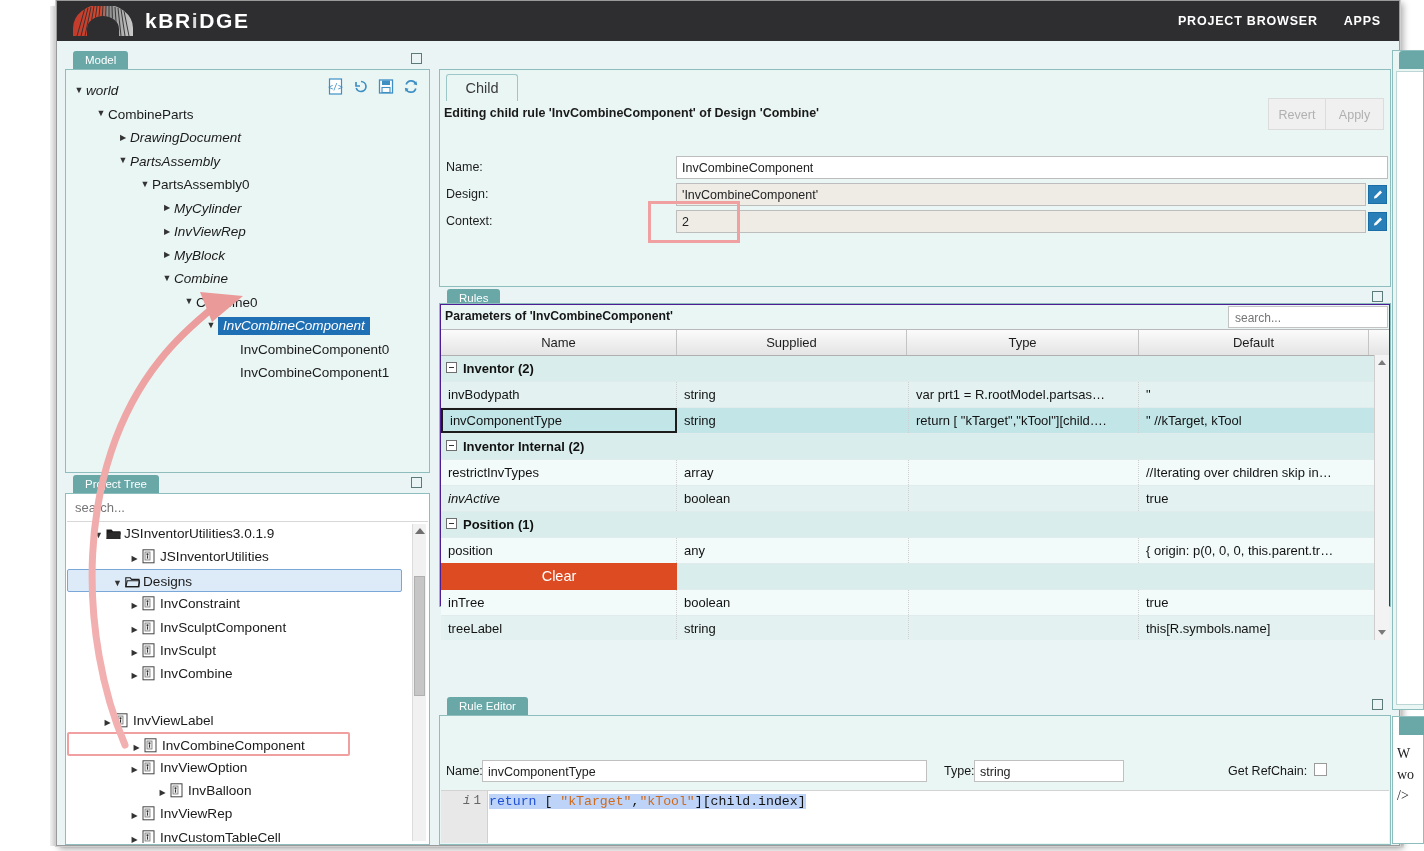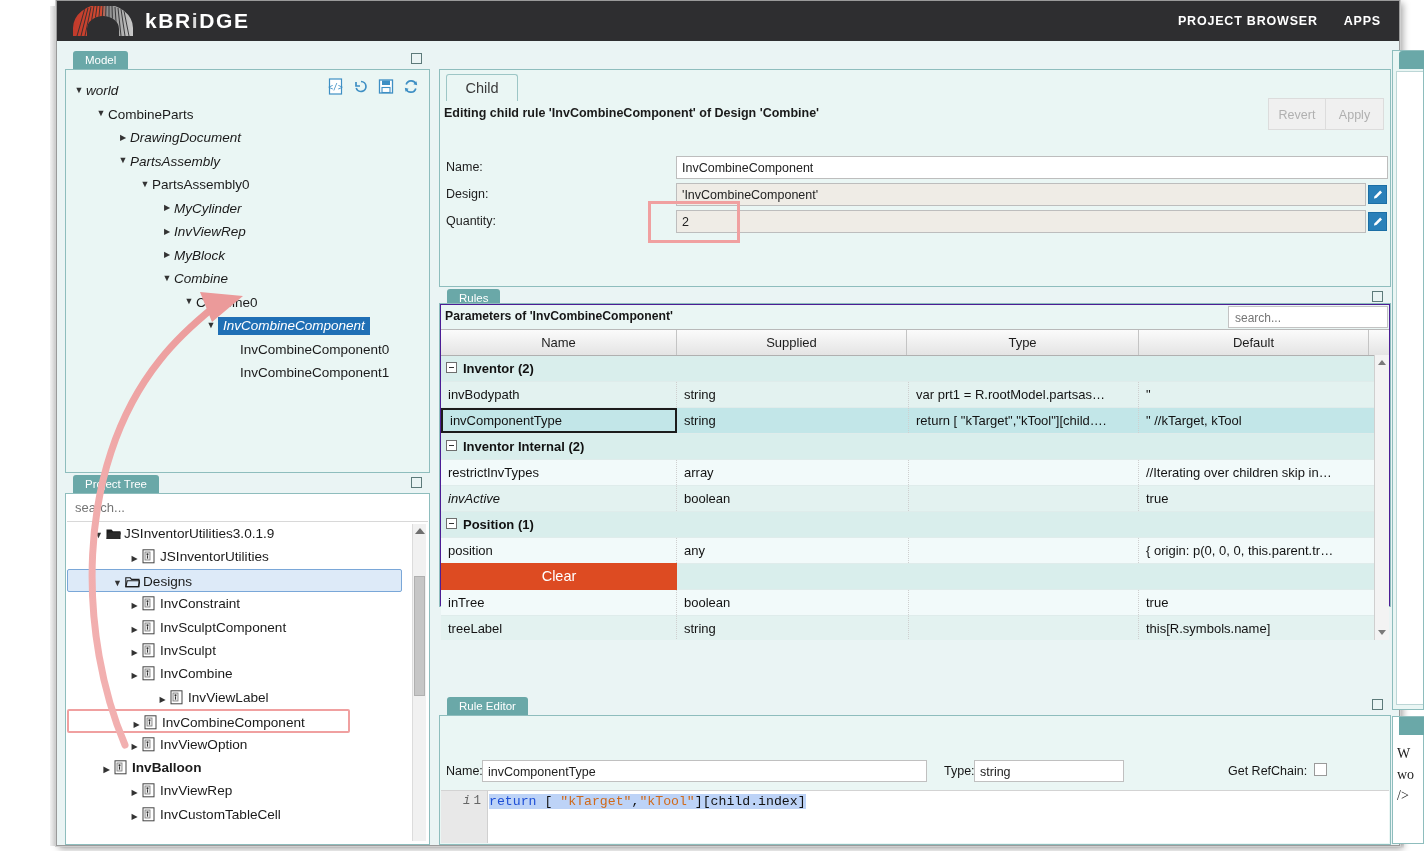--- a/index.html
+++ b/index.html
@@ -330,39 +330,39 @@
                     <rect x="3" y="3" width="5" height="8" fill="#e8e8e8" stroke="#777" stroke-width="0.8"></rect>
                     <circle cx="5.5" cy="5.2" r="1" fill="#333"></circle>
                     <rect x="5" y="6.4" width="1" height="3.2" fill="#333"></rect>
                   </svg></span><span>InvSculpt</span></div>
               <div class="pt-row" style="padding-left: 60px;"><span class="arrow right"></span><span class="dicon"><svg width="14" height="15" viewBox="0 0 14 15">
                     <rect x="1" y="0.8" width="11" height="13" fill="#ffffff" stroke="#444" stroke-width="1"></rect>
                     <rect x="3" y="3" width="5" height="8" fill="#e8e8e8" stroke="#777" stroke-width="0.8"></rect>
                     <circle cx="5.5" cy="5.2" r="1" fill="#333"></circle>
                     <rect x="5" y="6.4" width="1" height="3.2" fill="#333"></rect>
                   </svg></span><span>InvCombine</span></div>
-              <div class="pt-row" style="padding-left: 88px;"><span class="arrow right"></span><span class="dicon"><svg width="14" height="15" viewBox="0 0 14 15">
+              <div class="pt-row" style="padding-left: 33px; margin-top: 23px;"><span class="arrow right"></span><span class="dicon"><svg width="14" height="15" viewBox="0 0 14 15">
                     <rect x="1" y="0.8" width="11" height="13" fill="#ffffff" stroke="#444" stroke-width="1"></rect>
                     <rect x="3" y="3" width="5" height="8" fill="#e8e8e8" stroke="#777" stroke-width="0.8"></rect>
                     <circle cx="5.5" cy="5.2" r="1" fill="#333"></circle>
                     <rect x="5" y="6.4" width="1" height="3.2" fill="#333"></rect>
                   </svg></span><span>InvViewLabel</span></div>
               <div class="pt-row" style="padding-left: 60px; border: 2px solid rgb(240, 160, 160); box-sizing: border-box; margin-right: 78px; border-radius: 2px;"><span class="arrow right"></span><span class="dicon"><svg width="14" height="15" viewBox="0 0 14 15">
                     <rect x="1" y="0.8" width="11" height="13" fill="#ffffff" stroke="#444" stroke-width="1"></rect>
                     <rect x="3" y="3" width="5" height="8" fill="#e8e8e8" stroke="#777" stroke-width="0.8"></rect>
                     <circle cx="5.5" cy="5.2" r="1" fill="#333"></circle>
                     <rect x="5" y="6.4" width="1" height="3.2" fill="#333"></rect>
                   </svg></span><span>InvCombineComponent</span></div>
               <div class="pt-row" style="padding-left: 60px;"><span class="arrow right"></span><span class="dicon"><svg width="14" height="15" viewBox="0 0 14 15">
                     <rect x="1" y="0.8" width="11" height="13" fill="#ffffff" stroke="#444" stroke-width="1"></rect>
                     <rect x="3" y="3" width="5" height="8" fill="#e8e8e8" stroke="#777" stroke-width="0.8"></rect>
                     <circle cx="5.5" cy="5.2" r="1" fill="#333"></circle>
                     <rect x="5" y="6.4" width="1" height="3.2" fill="#333"></rect>
                   </svg></span><span>InvViewOption</span></div>
-              <div class="pt-row" style="padding-left: 32px; font-weight: bold;"><span class="arrow right"></span><span class="dicon"><svg width="14" height="15" viewBox="0 0 14 15">
+              <div class="pt-row" style="padding-left: 88px;"><span class="arrow right"></span><span class="dicon"><svg width="14" height="15" viewBox="0 0 14 15">
                     <rect x="1" y="0.8" width="11" height="13" fill="#ffffff" stroke="#444" stroke-width="1"></rect>
                     <rect x="3" y="3" width="5" height="8" fill="#e8e8e8" stroke="#777" stroke-width="0.8"></rect>
                     <circle cx="5.5" cy="5.2" r="1" fill="#333"></circle>
                     <rect x="5" y="6.4" width="1" height="3.2" fill="#333"></rect>
                   </svg></span><span>InvBalloon</span></div>
               <div class="pt-row" style="padding-left: 60px;"><span class="arrow right"></span><span class="dicon"><svg width="14" height="15" viewBox="0 0 14 15">
                     <rect x="1" y="0.8" width="11" height="13" fill="#ffffff" stroke="#444" stroke-width="1"></rect>
                     <rect x="3" y="3" width="5" height="8" fill="#e8e8e8" stroke="#777" stroke-width="0.8"></rect>
                     <circle cx="5.5" cy="5.2" r="1" fill="#333"></circle>
                     <rect x="5" y="6.4" width="1" height="3.2" fill="#333"></rect>
@@ -394,21 +394,21 @@
             <div class="frm-lbl" style="left: 6px; top: 90px;">Name:</div>
             <div class="frm-inp" style="left: 236px; top: 86px; width: 712px;">InvCombineComponent</div>
             <div class="frm-lbl" style="left: 6px; top: 117px;">Design:</div>
             <div class="frm-inp ro" style="left: 236px; top: 113px; width: 690px;">'InvCombineComponent'</div>
             <div class="pencil" style="left: 928px; top: 115px;">
               <svg width="12" height="12" viewBox="0 0 12 12">
                 <path d="M2,9.3 L2.6,7.2 L8.2,1.6 L10,3.4 L4.4,9 Z" fill="#ffffff"></path>
                 <path d="M2,9.3 L3.6,9.6 L2.4,8.4 Z" fill="#ffffff"></path>
               </svg>
             </div>
-            <div class="frm-lbl" style="left: 6px; top: 144px;">Quantity:</div>
+            <div class="frm-lbl" style="left: 6px; top: 144px;">Context:</div>
             <div class="frm-inp ro" style="left: 236px; top: 140px; width: 690px;">2</div>
             <div class="pencil" style="left: 928px; top: 142px;">
               <svg width="12" height="12" viewBox="0 0 12 12">
                 <path d="M2,9.3 L2.6,7.2 L8.2,1.6 L10,3.4 L4.4,9 Z" fill="#ffffff"></path>
                 <path d="M2,9.3 L3.6,9.6 L2.4,8.4 Z" fill="#ffffff"></path>
               </svg>
             </div>
             <div class="hl-box" style="left: 208px; top: 131px; width: 92px; height: 42px;"></div>
           </div>
       </div>

